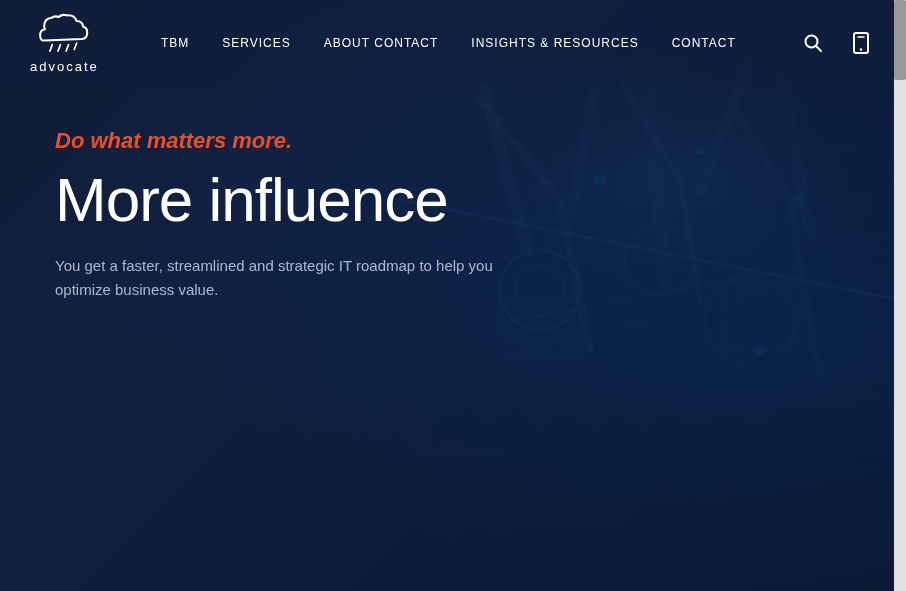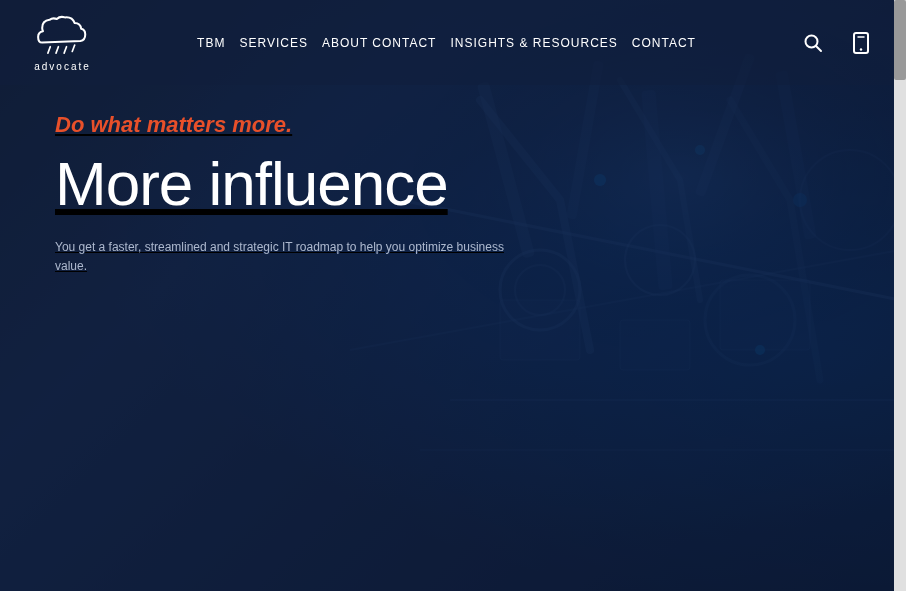--- a/index.html
+++ b/index.html
@@ -82,31 +82,31 @@
       color: white;
       cursor: pointer;
     }
 
     .logo-icon {
       width: 65px;
       height: 45px;
     }
 
     .logo-text {
-      font-size: 10px;
+      font-size: 13px;
       letter-spacing: 2px;
       color: white;
       font-weight: 400;
       margin-top: 2px;
     }
 
     .nav-links {
       display: flex;
       align-items: flex-start;
-      gap: 14px;
+      gap: 33px;
     }
 
     .nav-link {
       color: white;
       font-size: 12px;
       letter-spacing: 1px;
       font-weight: 500;
       text-decoration: none;
       cursor: pointer;
       white-space: nowrap;
@@ -146,25 +146,24 @@
       right: 0;
       width: 12px;
       height: 80px;
       background: #999;
       border-radius: 2px;
     }
 
     
     .hero-content {
       position: absolute;
-      top: 112px;
+      top: 128px;
       left: 55px;
       z-index: 10;
       max-width: 560px;
-      text-decoration: underline;
     }
 
     .tagline {
       color: #e8502a;
       font-size: 22px;
       font-weight: 600;
       margin-bottom: 12px;
       font-style: italic;
     }
 
@@ -173,21 +172,21 @@
       font-size: 62px;
       font-weight: 300;
       line-height: 1.1;
       margin-bottom: 20px;
       letter-spacing: -1px;
       margin-top: 7px;
     }
 
     .subtext {
       color: rgba(200, 210, 230, 0.85);
-      font-size: 12px;
+      font-size: 15px;
       line-height: 1.6;
       margin-bottom: 30px;
       max-width: 480px;
     }
 
     .cta-wrapper {
       position: relative;
       display: inline-block;
     }
 

